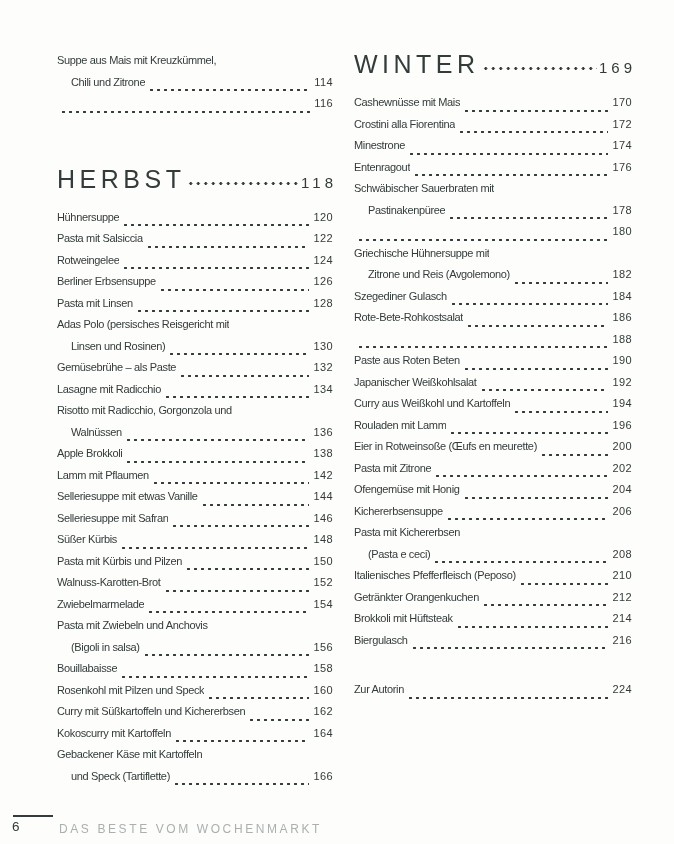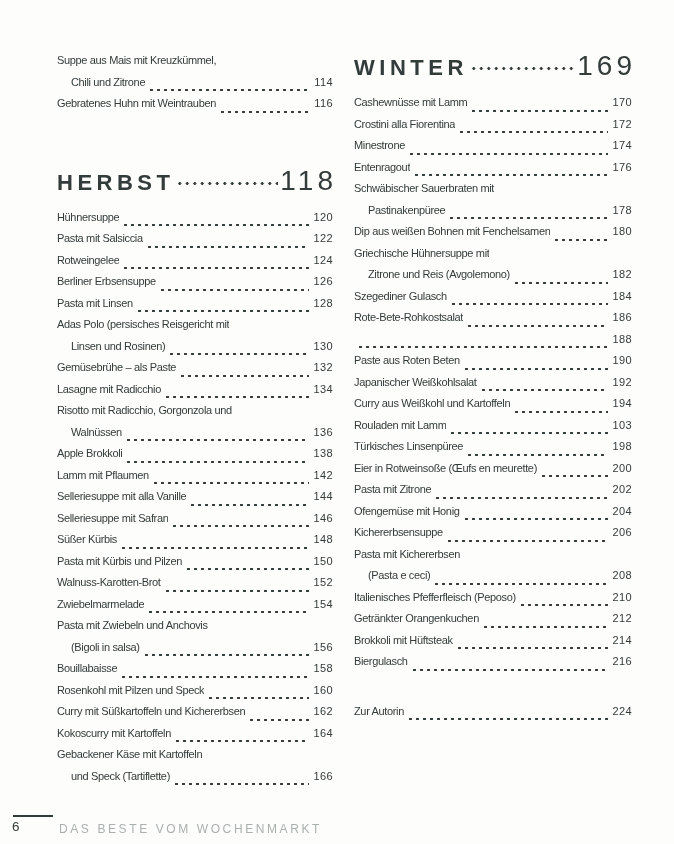--- a/index.html
+++ b/index.html
@@ -19,27 +19,27 @@
   .dots{
     flex:1 1 auto;min-width:4px;align-self:flex-end;height:4px;
     margin:0 4px 5px 3px;
     background-image:radial-gradient(circle,var(--text,#39403f) 1.1px,transparent 1.5px);
     background-size:7px 4px;background-repeat:repeat-x;background-position:0 50%;
   }
   .pg{flex:0 0 auto;min-width:18px;text-align:right;letter-spacing:0.4px}
 
   .sec-header{display:flex;align-items:baseline;height:26px;margin-bottom:20px}
   .col-left .sec-header{margin-top:46px}
-  .sec-title{font-size:22px;letter-spacing:4.5px;white-space:nowrap;font-weight:700}
+  .sec-title{font-size:25px;letter-spacing:4.5px;white-space:nowrap;font-weight:400}
   .sec-dots{
     height:5px;min-width:6px;margin:0 2px 5px 2px;
     background-image:radial-gradient(circle,var(--text,#39403f) 1.3px,transparent 1.7px);
     background-size:7.5px 5px;
   }
-  .sec-page{flex:0 0 auto;font-size:28px;letter-spacing:4px;margin-right:-4px}
+  .sec-page{flex:0 0 auto;font-size:15px;letter-spacing:4px;margin-right:-4px}
 
   .appendix{margin-top:28px}
 
   .footer-rule{position:absolute;left:13px;top:815px;width:40px;height:2px;background:var(--text,#39403f)}
   .footer-num{position:absolute;left:12px;top:819px;font-size:13.5px}
   .footer-title{
     position:absolute;left:59px;top:822px;font-size:12px;letter-spacing:2.6px;
     color:var(--muted,#a9b0b0);white-space:nowrap;
   }
 </style>
@@ -56,21 +56,20 @@
 
         </div>
 
         <div class="row" data-indent="true">
           <span class="t">Chili und Zitrone</span>
           <span class="dots"></span>
           <span class="pg">114</span>
         </div>
 
         <div class="row" data-indent="false">
-          <span class="t">Gebratenes Huhn mit Weintrauben</span>
           <span class="dots"></span>
           <span class="pg">116</span>
         </div>
       </div>
 
     <div class="sec-header">
       <span class="sec-title">HERBST</span>
       <span class="dots sec-dots"></span>
       <span class="sec-page">118</span>
     </div>
@@ -148,21 +147,21 @@
         </div>
 
 
         <div class="row" data-indent="false">
           <span class="t">Lamm mit Pflaumen</span>
           <span class="dots"></span>
           <span class="pg">142</span>
         </div>
 
         <div class="row" data-indent="false">
-          <span class="t">Selleriesuppe mit alla Vanille</span>
+          <span class="t">Selleriesuppe mit etwas Vanille</span>
           <span class="dots"></span>
           <span class="pg">144</span>
         </div>
 
         <div class="row" data-indent="false">
           <span class="t">Selleriesuppe mit Safran</span>
           <span class="dots"></span>
           <span class="pg">146</span>
         </div>
 
@@ -241,21 +240,21 @@
   <div class="col col-right">
     <div class="sec-header">
       <span class="sec-title">WINTER</span>
       <span class="dots sec-dots"></span>
       <span class="sec-page">169</span>
     </div>
 
     <div class="rows">
 
         <div class="row" data-indent="false">
-          <span class="t">Cashewnüsse mit Lamm</span>
+          <span class="t">Cashewnüsse mit Mais</span>
           <span class="dots"></span>
           <span class="pg">170</span>
         </div>
 
         <div class="row" data-indent="false">
           <span class="t">Crostini alla Fiorentina</span>
           <span class="dots"></span>
           <span class="pg">172</span>
         </div>
 
@@ -276,21 +275,20 @@
 
         </div>
 
         <div class="row" data-indent="true">
           <span class="t">Pastinakenpüree</span>
           <span class="dots"></span>
           <span class="pg">178</span>
         </div>
 
         <div class="row" data-indent="false">
-          <span class="t">Dip aus weißen Bohnen mit Fenchelsamen</span>
           <span class="dots"></span>
           <span class="pg">180</span>
         </div>
 
         <div class="row nopage" data-indent="false">
           <span class="t">Griechische Hühnersuppe mit</span>
 
         </div>
 
         <div class="row" data-indent="true">
@@ -330,28 +328,23 @@
 
         <div class="row" data-indent="false">
           <span class="t">Curry aus Weißkohl und Kartoffeln</span>
           <span class="dots"></span>
           <span class="pg">194</span>
         </div>
 
         <div class="row" data-indent="false">
           <span class="t">Rouladen mit Lamm</span>
           <span class="dots"></span>
-          <span class="pg">103</span>
-        </div>
-
-        <div class="row" data-indent="false">
-          <span class="t">Türkisches Linsenpüree</span>
-          <span class="dots"></span>
-          <span class="pg">198</span>
-        </div>
+          <span class="pg">196</span>
+        </div>
+
 
         <div class="row" data-indent="false">
           <span class="t">Eier in Rotweinsoße (Œufs en meurette)</span>
           <span class="dots"></span>
           <span class="pg">200</span>
         </div>
 
         <div class="row" data-indent="false">
           <span class="t">Pasta mit Zitrone</span>
           <span class="dots"></span>

